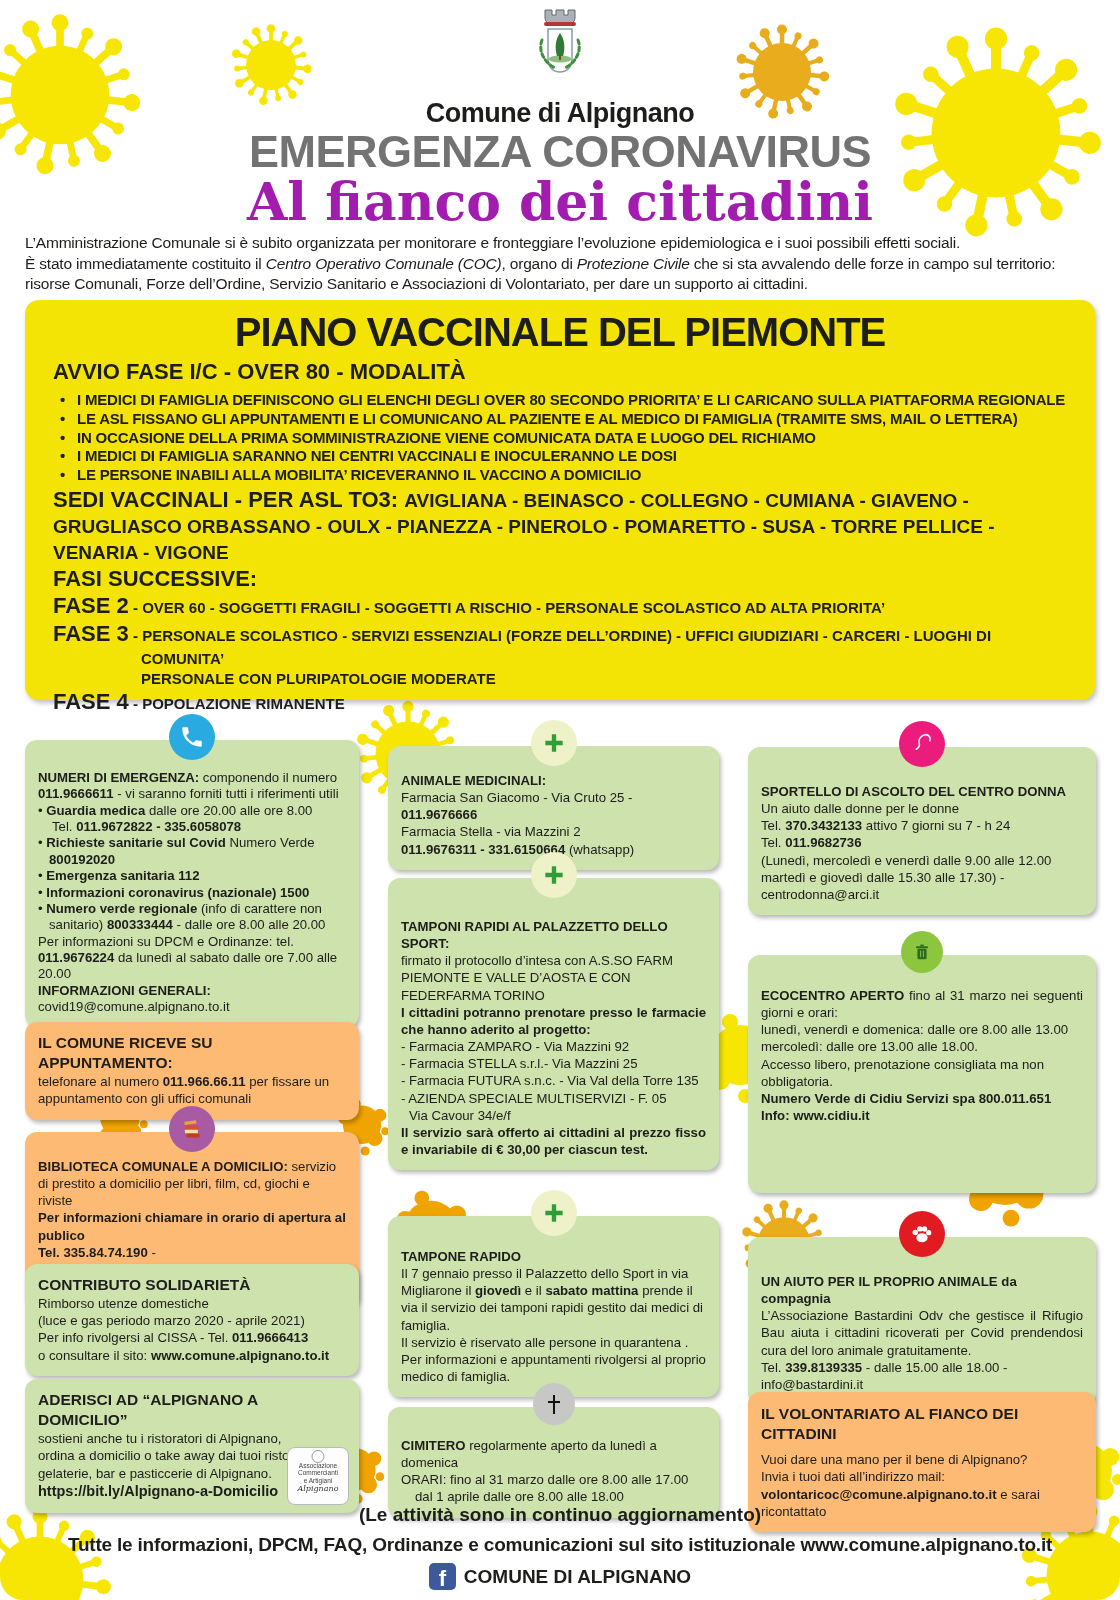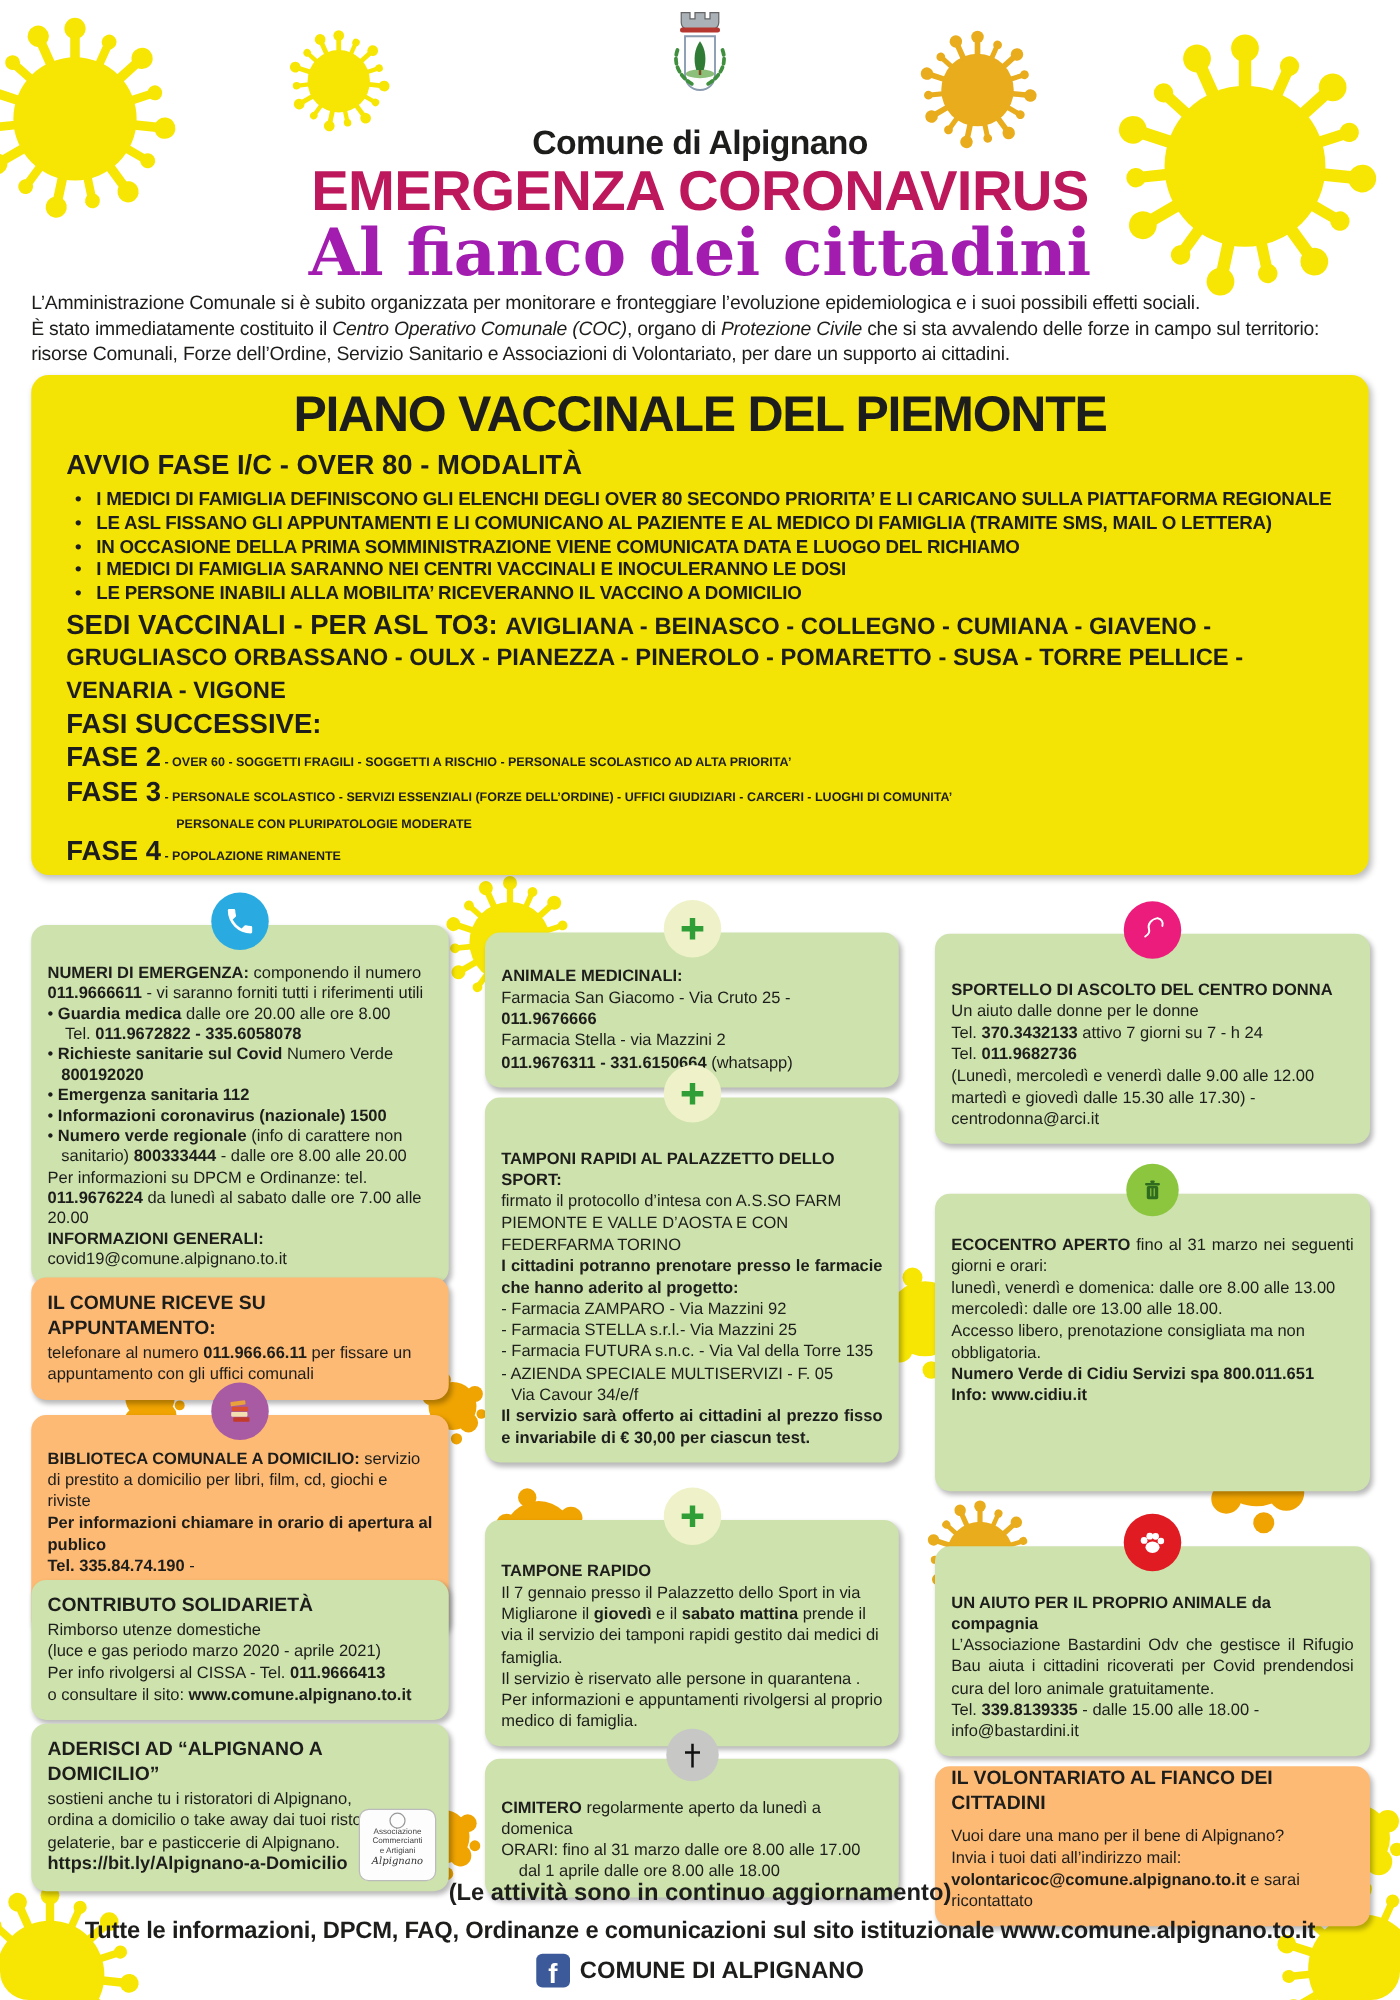--- a/index.html
+++ b/index.html
@@ -4,41 +4,41 @@
 <style>
   html,body{margin:0;padding:0;background:#ffffff;}
   .poster{position:relative;width:1120px;height:1600px;margin:0 auto;background:#ffffff;overflow:hidden;
           font-family:"Liberation Sans","DejaVu Sans",sans-serif;color:#1d1d1b;border-radius:23px;}
   
   .deco{position:absolute;z-index:0;pointer-events:none;}
   
   .header{position:absolute;top:4px;left:0;right:0;text-align:center;z-index:1;}
   .crest{display:inline-block;}
   .muni{margin:0;font-size:27px;font-weight:700;letter-spacing:-0.5px;}
-  .emtitle{margin:0;font-size:45px;font-weight:800;color:#be185d;letter-spacing:-0.5px;line-height:1.0;}
+  .emtitle{margin:0;font-size:45px;font-weight:800;color:#737373;letter-spacing:-0.5px;line-height:1.0;}
   .script{margin:2px 0 0;font-size:52px;line-height:1.0;color:#a21caf;font-weight:700;
           font-family:"DejaVu Serif",cursive,serif;}
   
   .intro{position:absolute;left:25px;right:25px;top:233px;z-index:1;font-size:15.5px;line-height:1.33;letter-spacing:-0.2px;}
   .intro p{margin:0;}
   
   .vbox{position:absolute;left:25px;top:300px;width:1070px;height:400px;box-sizing:border-box;
         background:#F4E405;border-radius:14px;padding:8px 28px 12px;z-index:2;box-shadow:2px 3px 5px rgba(0,0,0,.25);}
   .vbox p{margin:0;}
   .vtitle{margin:2px 0 4px;font-size:40px;font-weight:800;text-align:center;letter-spacing:-1px;}
   .vsub{margin:2px 0 6px;font-size:22px;font-weight:800;}
   .vli{position:relative;padding-left:24px;margin:4px 0;font-size:15px;font-weight:700;line-height:1.25;letter-spacing:-0.2px;}
   .vli::before{content:"•";position:absolute;left:7px;top:0;}
   .sedi{margin-top:9px;line-height:1.35;}
   .fasilbl{margin-top:11px;}
   .fase{margin-top:10px;padding-left:88px;text-indent:-88px;line-height:1.3;}
   .fasecont{padding-left:88px;margin-top:0;}
   .f22{font-size:22px;font-weight:800;}
   .f19{font-size:19px;font-weight:700;}
-  .f17{font-size:10px;font-weight:700;}
+  .f17{font-size:15px;font-weight:700;}
   
   .card{position:absolute;box-sizing:border-box;border-radius:12px;padding:11px 13px 12px;z-index:2;
         font-size:13.2px;line-height:1.3;box-shadow:2px 3px 4px rgba(0,0,0,.28);}
   .card p{margin:0;}
   .green{background:#CDE2AC;}
   .yellowc{background:#fdba74;}
   .b{font-weight:700;}
   .i{font-style:italic;}
   .t16{font-size:15.5px;}
   .t15{font-size:14.5px;}
@@ -56,21 +56,21 @@
   #card-biblioteca{left:25px;top:1132px;width:334px;min-height:118px;padding-top:26px;}
   #card-contributo{left:25px;top:1264px;width:334px;min-height:97px;}
   #card-aderisci{left:25px;top:1379px;width:334px;min-height:120px;}
   #card-consegna{left:388px;top:746px;width:331px;min-height:100px;padding-top:26px;}
   #card-tamponi{left:388px;top:878px;width:331px;min-height:273px;padding-top:40px;}
   #card-tampone{left:388px;top:1216px;width:331px;min-height:161px;padding-top:32px;}
   #card-cimitero{left:388px;top:1407px;width:331px;min-height:95px;padding-top:30px;}
   #card-donna{left:748px;top:747px;width:348px;min-height:168px;padding-top:36px;}
   #card-ecocentro{left:748px;top:955px;width:348px;min-height:238px;padding-top:32px;}
   #card-animale{left:748px;top:1237px;width:348px;min-height:131px;padding-top:36px;}
-  #card-volontariato{left:748px;top:1392px;width:348px;min-height:110px;padding-top:0;margin-top:21px;}
+  #card-volontariato{left:748px;top:1392px;width:348px;min-height:110px;padding-top:12px;}
   #card-volontariato .t16{display:block;margin-bottom:7px;}
   .assoc-logo{position:absolute;right:10px;bottom:8px;width:62px;height:58px;background:#fdfdfd;border:1px solid #bbb;
               border-radius:8px;font-size:6.5px;line-height:1.15;text-align:center;padding-top:14px;box-sizing:border-box;color:#444;}
   .assoc-logo .mini-mark{position:absolute;top:2px;left:50%;transform:translateX(-50%);width:11px;height:11px;border:1px solid #999;border-radius:50%;}
   .assoc-logo .scriptline{font-family:"DejaVu Serif",cursive,serif;font-style:italic;font-size:8px;color:#333;}
   
   .footer{position:absolute;left:0;right:0;top:1504px;text-align:center;z-index:2;}
   .foot-note{margin:0;font-size:19px;font-weight:700;}
   .foot-info{margin:8px 0 0;font-size:19px;font-weight:700;letter-spacing:-0.2px;}
   .fb-row{margin-top:7px;display:flex;align-items:center;justify-content:center;gap:8px;}

